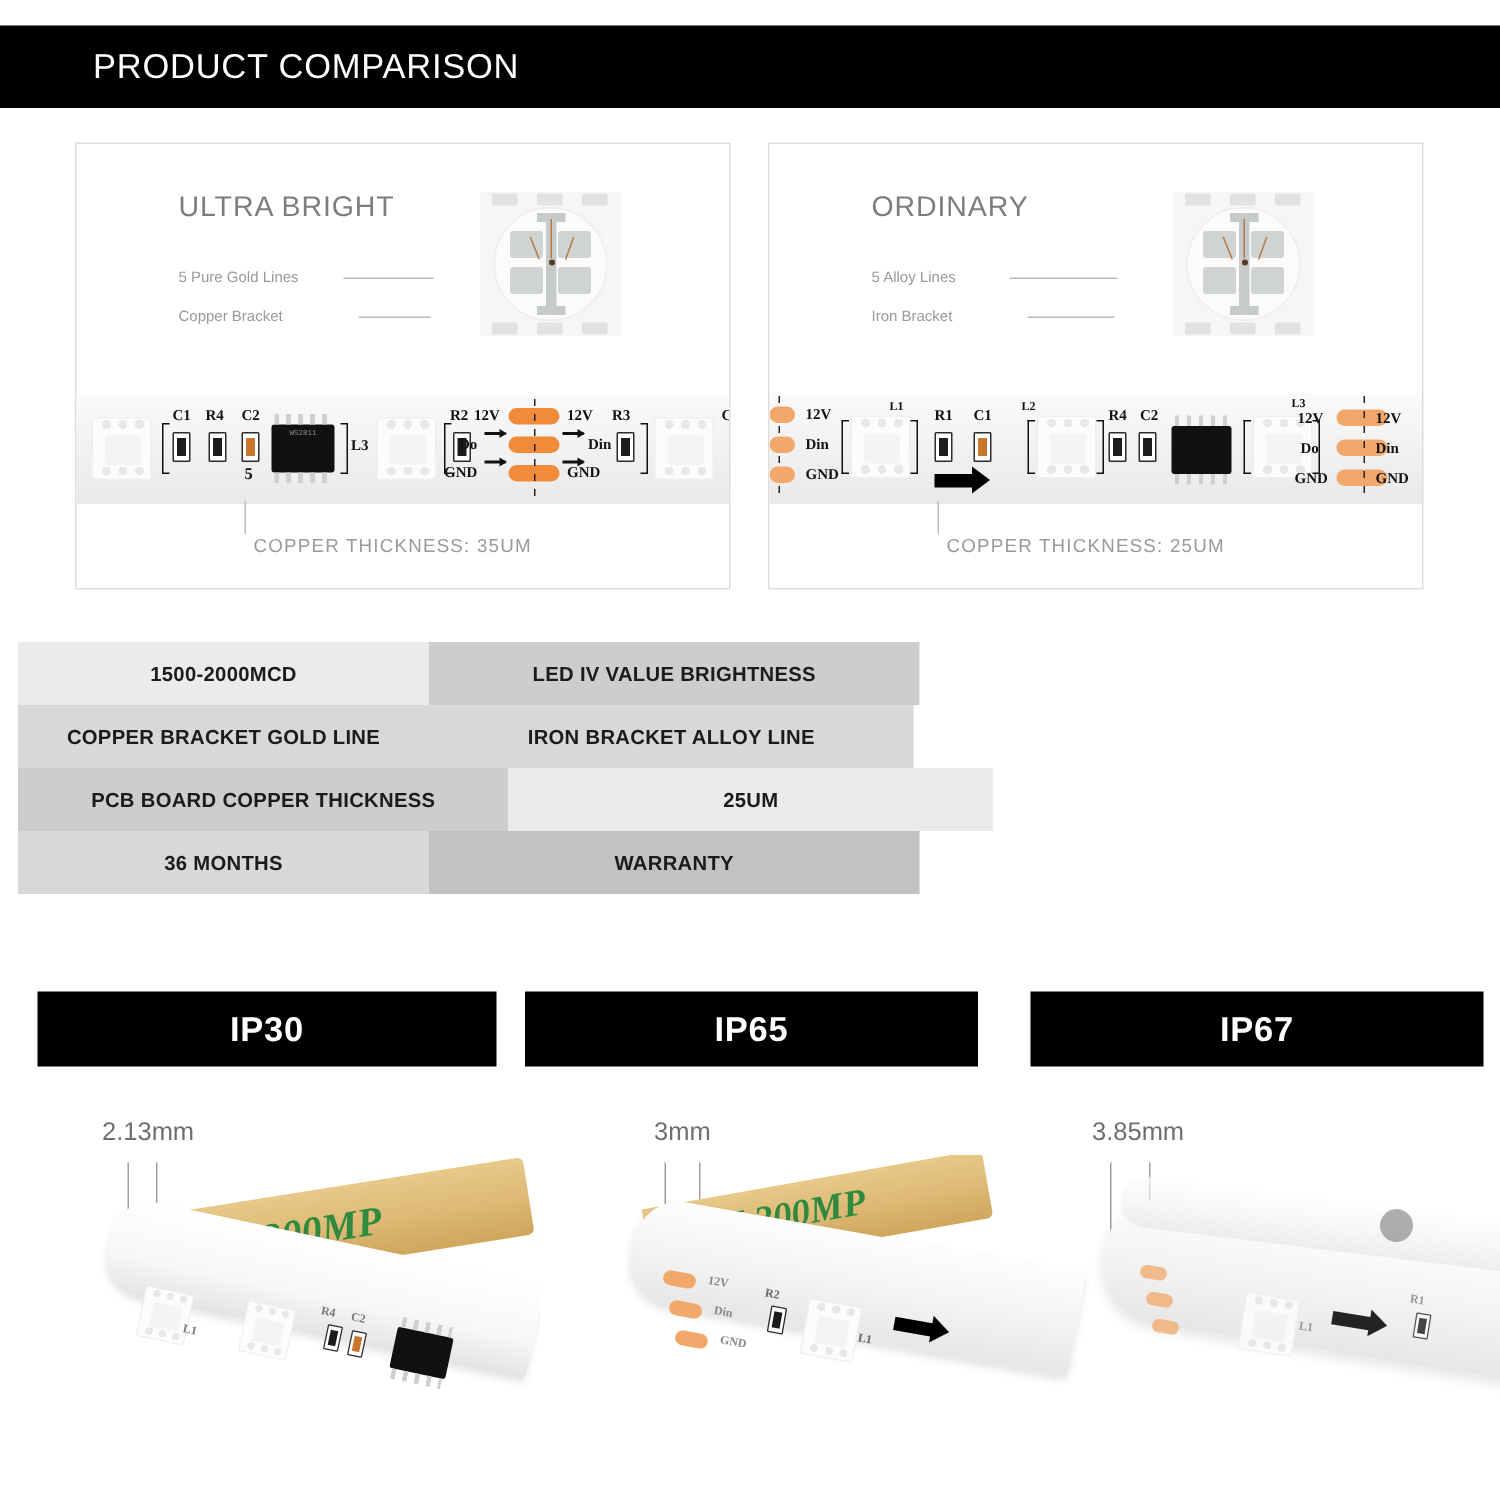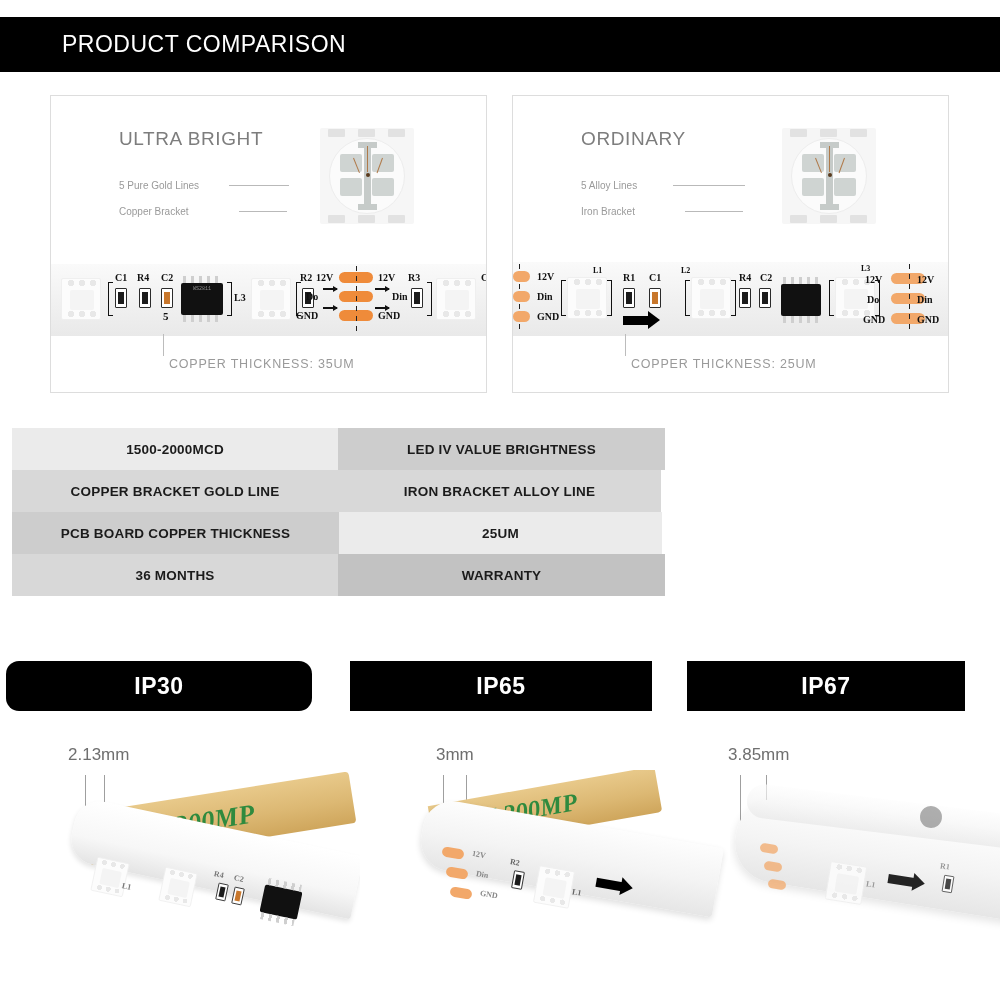--- a/index.html
+++ b/index.html
@@ -226,44 +226,44 @@
     position: absolute;
     left: 12px; top: 428px;
     width: 976px;
   }
   .spec-row { display: flex; width: 100%; height: 42px; }
   .spec-cell {
     display: flex; align-items: center; justify-content: center;
     font-size: 13.5px; font-weight: bold; color: #1b1b1b;
     text-align: center; letter-spacing: .2px;
   }
-  .spec-cell.left   { width: 326px; }
+  .spec-cell.left   { width: 274px; }
   .spec-cell.middle { width: 327px; }
   .spec-cell.right  { width: 323px; }
 
   .spec-row.odd  .spec-cell.left,
   .spec-row.odd  .spec-cell.right  { background: #ebebeb; }
   .spec-row.odd  .spec-cell.middle { background: #cdcdcd; }
   .spec-row.even .spec-cell.left,
   .spec-row.even .spec-cell.right  { background: #d8d8d8; }
   .spec-row.even .spec-cell.middle { background: #c2c2c2; }
 
   
   .ip-badge {
     position: absolute;
     top: 661px; height: 50px;
     background: #000000;
     display: flex; align-items: center; justify-content: center;
   }
   .ip-badge span {
     color: #ffffff; font-size: 23px; font-weight: bold; letter-spacing: .5px;
   }
-  .ip-badge.b1 { left: 6px;  width: 306px; border-radius: 13px; }
+  .ip-badge.b1 { left: 25px;  width: 306px; }
   .ip-badge.b2 { left: 350px; width: 302px; }
-  .ip-badge.b3 { left: 687px; width: 278px; }
+  .ip-badge.b3 { left: 687px; width: 302px; }
 
   .mm-label {
     position: absolute;
     font-size: 17px; color: #6f6f6f;
   }
   .mm-tick {
     position: absolute; width: 1px; background: #9f9f9f;
   }
 
   

